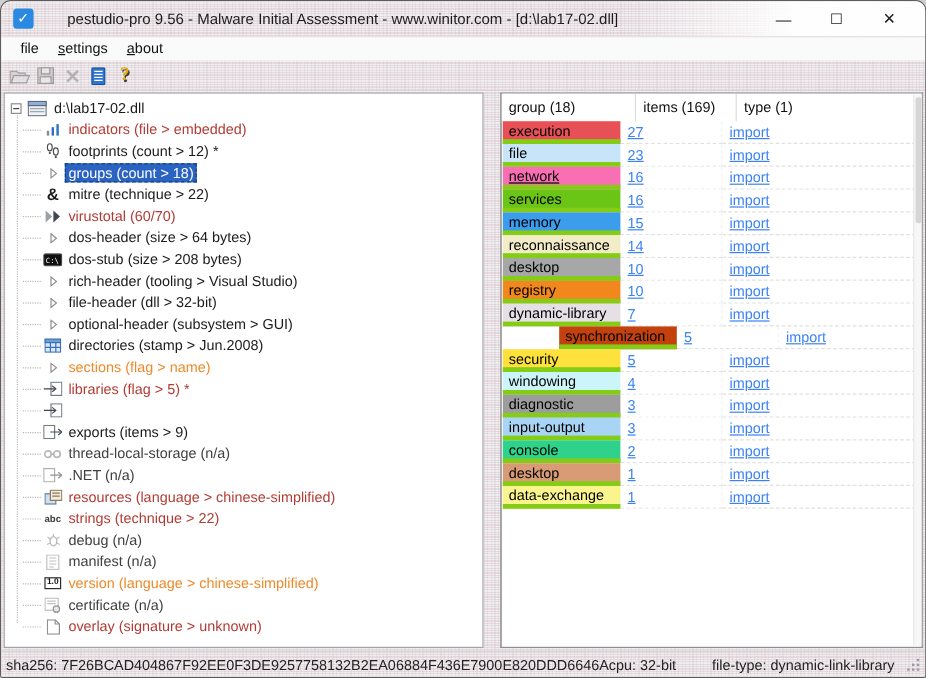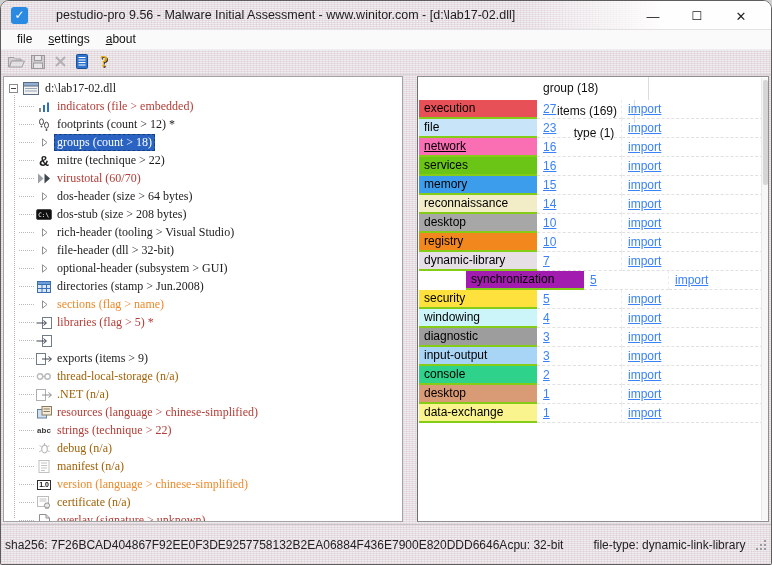--- a/index.html
+++ b/index.html
@@ -53,47 +53,47 @@
   .tree-row{ height:18px; display:flex; align-items:center; font-size:12px; color:#1b1b1b;
     white-space:nowrap; position:relative; }
   .tree-root-row .root-label{ padding-left:4px; }
   .minusbox{ width:9px; height:9px; border:1px solid #8c8c8c; background:#fff; margin:0 3px 0 1px;
     position:relative; flex:0 0 auto; }
   .minusbox::after{ content:""; position:absolute; left:1px; right:1px; top:3px; height:1px; background:#444; }
   .connector{ position:absolute; left:10px; top:18px; width:1px; border-left:1px dotted #b8b8b8; }
   .stub{ width:15px; margin-left:11px; border-top:1px dotted #b8b8b8; flex:0 0 auto; }
   .icon-cell{ width:20px; flex:0 0 auto; display:flex; align-items:center; justify-content:center; }
   .icon-cell.muted{ filter:grayscale(1) opacity(.6); }
-  .tree-label{ padding:1px 3px;font-family:Liberation Serif, serif; }
-  .t-black{ color:#1b1b1b; } .t-red{ color:#b23c35; } .t-orange{ color:#ee8a2a; } .t-gray{ color:#a16207; }
+  .tree-label{ padding:1px 3px; }
+  .t-black{ color:#1b1b1b; } .t-red{ color:#b23c35; } .t-orange{ color:#ee8a2a; } .t-gray{ color:#404040; }
   .t-selected{ background:#2a63c2; color:#fff; outline:1px dashed #16407c; outline-offset:-1px; }
   .ic-amp{ font-weight:bold; font-size:14px; color:#1d1d1d; line-height:10px; }
   .ic-abc{ font-size:8px; font-weight:bold; color:#3c3c3c; }
   .ic-ver{ font-size:7px; font-weight:bold; color:#101010; border:1px solid #2c2c2c; padding:0 1px; line-height:8px; background:#fff; }
   
-  .thead{ display:flex; height:23px; align-items:center; font-size:12px; color:#0f0f0f;
-    background:#fff;flex-direction:column; }
+  .thead{ display:flex; height:23px; font-size:12px; color:#0f0f0f;
+    background:#fff; }
   .th{ padding:3px 4px 4px 6px; border-right:1px solid #dcdcdc; height:100%; display:flex; align-items:center; }
   .th:last-child{ border-right:none; }
   .col-group{ width:112px; flex:0 0 auto; }
   .col-items{ width:84px; flex:0 0 auto; }
   .col-type{ flex:1 1 auto; }
   .trow{ display:flex; height:19px; align-items:stretch; font-size:12px; }
   .cell{ display:flex; align-items:center; }
-  .cell-group{ width:118px; flex:0 0 auto; margin-left:1px; padding-left:5px; color:#000;
-    border-bottom:2px solid #84cc16; }
+  .cell-group{ width:98px; flex:0 0 auto; margin-left:1px; padding-left:5px; color:#000;
+    border-bottom:4px solid #84cc16; }
   .cell-items{ width:85px; flex:0 0 auto; padding-left:6px; border-bottom:1px dashed #e0e0e0;
     border-right:1px dashed #ececec; }
   .cell-type{ flex:1 1 auto; padding-left:6px; border-bottom:1px dashed #e0e0e0; }
   .tlink{ color:#3b82f6; text-decoration:underline; cursor:pointer; }
   .vscroll{ position:absolute; top:1px; right:0; bottom:1px; width:7px; background:#f7f7f7;
     border-left:1px solid #e8e8e8; }
   .vthumb{ position:absolute; top:2px; left:1px; width:5px; height:105px; background:#d6d6d6; border-radius:2px; }
   
-  .statusbar{ height:40px; flex:0 0 auto; border-top:1px solid #c9c6c9; display:flex; align-items:center;
+  .statusbar{ height:22px; flex:0 0 auto; border-top:1px solid #c9c6c9; display:flex; align-items:center;
     font-size:12px; color:#222; padding:0 6px 0 4px; white-space:nowrap; }
   .sb-cpu{ margin-left:auto; }
   .sb-ft{ margin-left:30px; margin-right:10px; }
   .grip{ width:12px; height:12px; position:relative; flex:0 0 auto; }
   .grip::before{ content:""; position:absolute; right:1px; bottom:1px; width:2px; height:2px; background:#9a9aa2;
     box-shadow:-4px 0 0 #9a9aa2, -8px 0 0 #9a9aa2, 0 -4px 0 #9a9aa2, -4px -4px 0 #9a9aa2, 0 -8px 0 #9a9aa2; }
 </style>
 </head>
 <body>
 
@@ -495,21 +495,21 @@
           <div class="trow">
             <div class="cell cell-group" style="background: rgb(230, 223, 230);">dynamic-library</div>
             <div class="cell cell-items">
               <span class="tlink">7</span>
             </div>
             <div class="cell cell-type">
               <span class="tlink">import</span>
             </div>
           </div>
           <div class="trow">
-            <div class="cell cell-group" style="background: #a21caf; margin-left: 48px;">synchronization</div>
+            <div class="cell cell-group" style="background: #c2410c; margin-left: 48px;">synchronization</div>
             <div class="cell cell-items">
               <span class="tlink">5</span>
             </div>
             <div class="cell cell-type">
               <span class="tlink">import</span>
             </div>
           </div>
           <div class="trow">
             <div class="cell cell-group" style="background: rgb(255, 225, 61);">security</div>
             <div class="cell cell-items">

